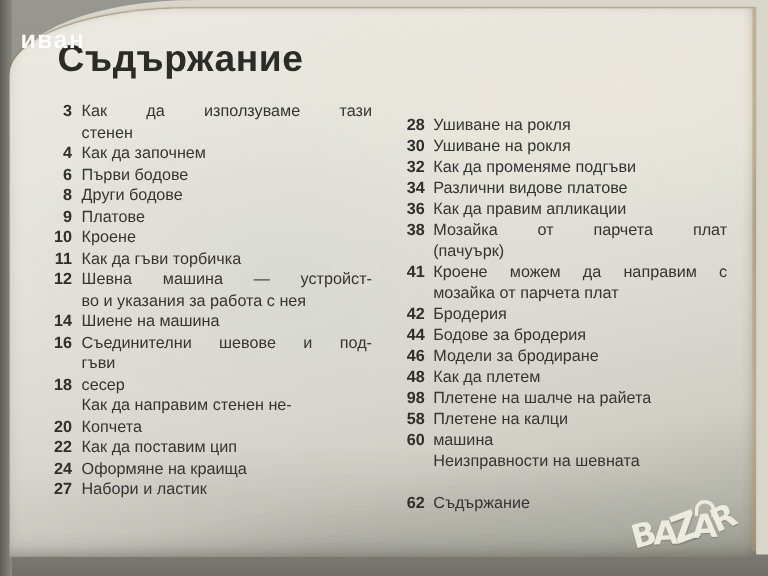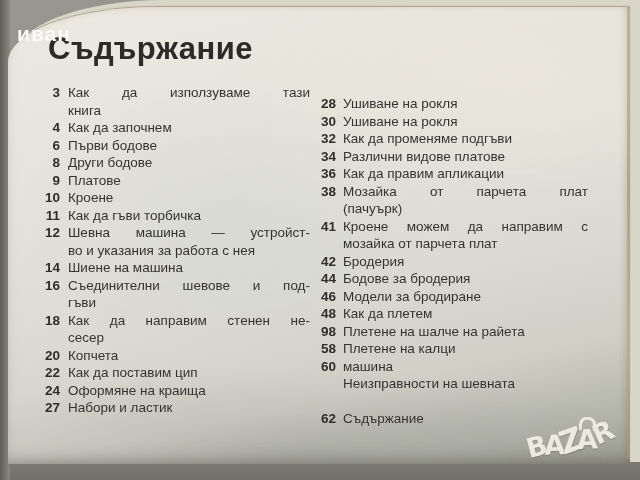--- a/index.html
+++ b/index.html
@@ -55,21 +55,21 @@
   .content{position:absolute;inset:0;color:var(--c-text,#35342f);}
 
   .title{
     position:absolute;left:40px;top:24px;margin:0;
     font-size:31px;font-weight:bold;letter-spacing:.5px;
     color:var(--c-title,#2c2b28);
   }
 
   .col{position:absolute;font-size:13.5px;line-height:17.5px;}
   .col-left {left:6px;  top:77px; width:296px;}
-  .col-right{left:294px;top:88px; width:286px;}
+  .col-right{left:312px;top:88px; width:286px;}
 
   .row{display:flex;}
   .row.gap{margin-top:17.5px;}
   .num{
     text-align:right;font-weight:bold;color:#2f2e2a;
     flex:0 0 auto;
   }
   .col-left  .num{width:46px;padding-right:8px;}
   .col-right .num{width:34px;padding-right:7px;}
   .txt{flex:1 1 auto;}
@@ -114,21 +114,21 @@
 
   <div class="page">
     <div class="page-edge-right"></div>
     <div class="content">
       <h1 class="title">Съдържание</h1>
       <div class="col col-left">
           <div class="row">
             <span class="num">3</span>
             <div class="txt">
               <div class="ln">Как да използуваме тази</div>
-              <div class="ln">книга</div>
+              <div class="ln">стенен</div>
             </div>
           </div>
           <div class="row">
             <span class="num">4</span>
             <div class="txt">
               <div class="ln">Как да започнем</div>
             </div>
           </div>
           <div class="row">
             <span class="num">6</span>
@@ -176,22 +176,22 @@
           <div class="row">
             <span class="num">16</span>
             <div class="txt">
               <div class="ln">Съединителни шевове и под-</div>
               <div class="ln">гъви</div>
             </div>
           </div>
           <div class="row">
             <span class="num">18</span>
             <div class="txt">
+              <div class="ln">сесер</div>
               <div class="ln">Как да направим стенен не-</div>
-              <div class="ln">сесер</div>
             </div>
           </div>
           <div class="row">
             <span class="num">20</span>
             <div class="txt">
               <div class="ln">Копчета</div>
             </div>
           </div>
           <div class="row">
             <span class="num">22</span>

